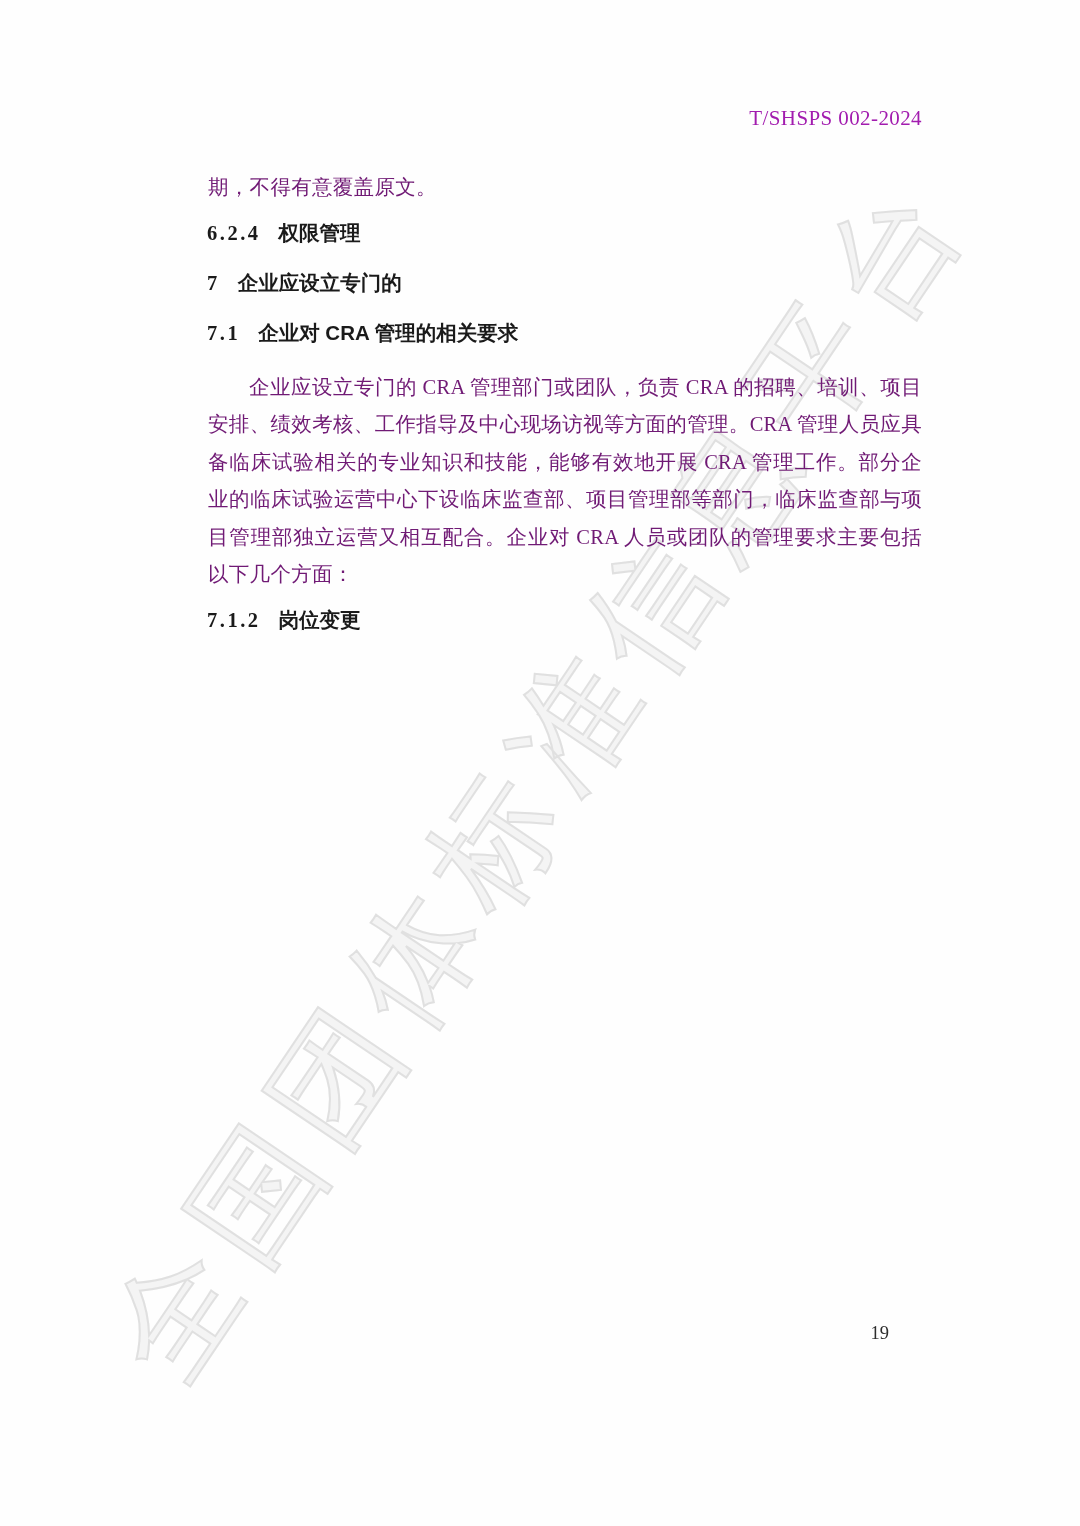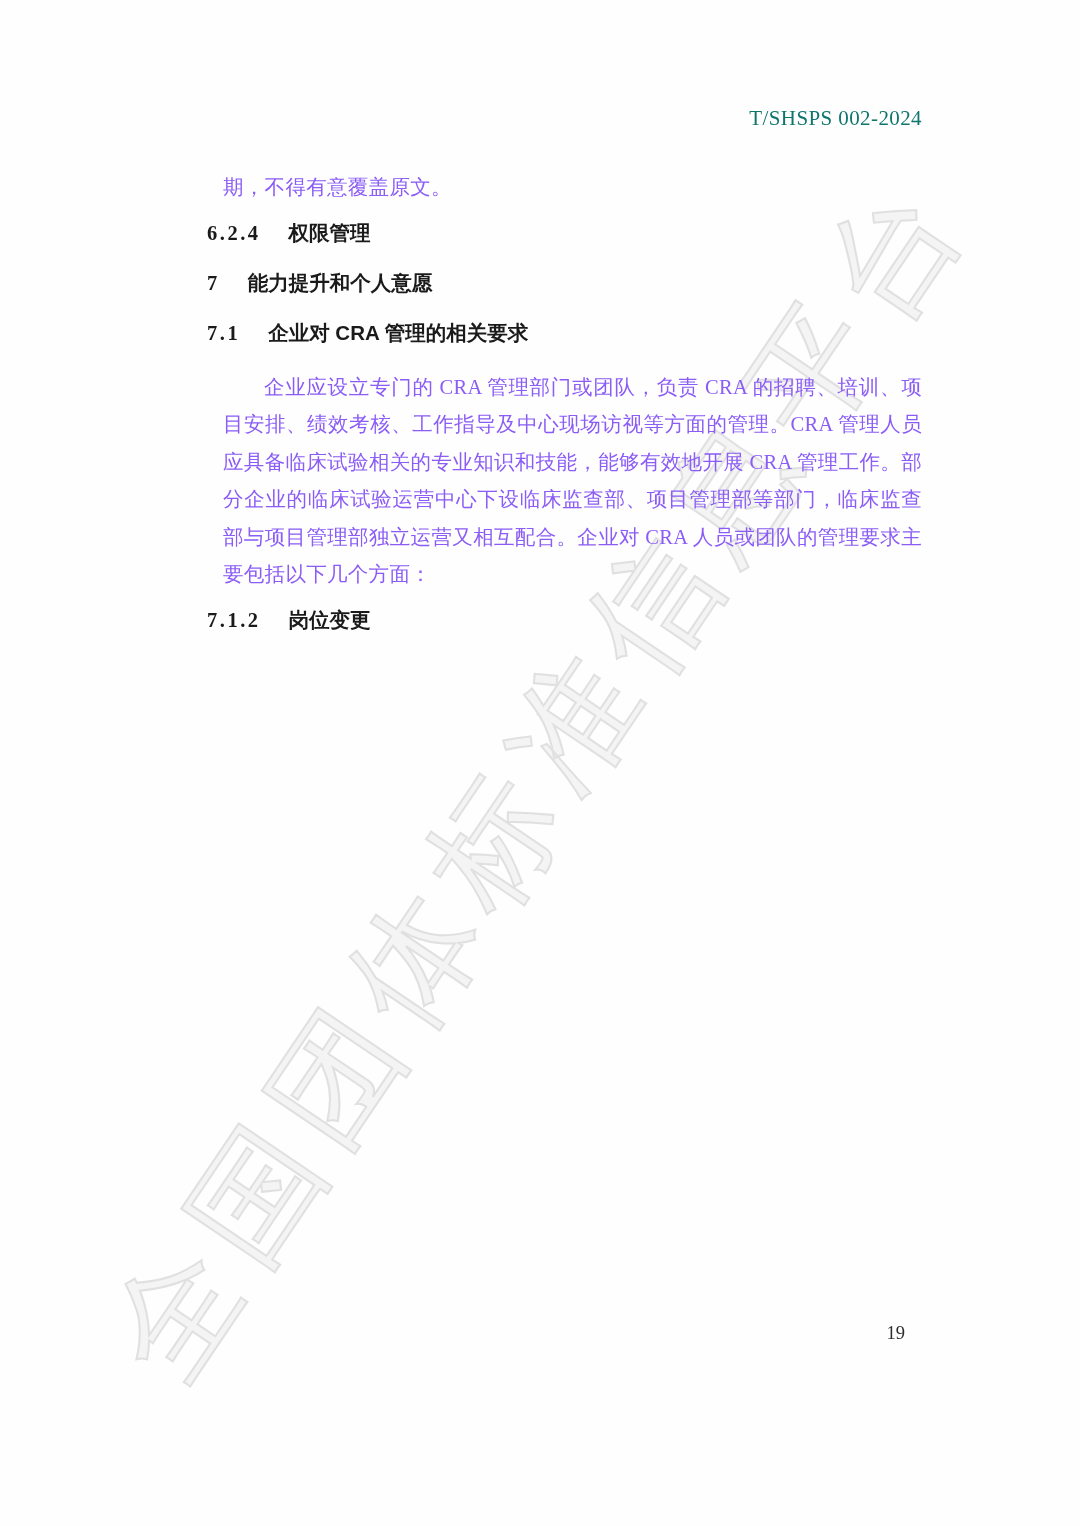--- a/index.html
+++ b/index.html
@@ -27,53 +27,53 @@
     z-index:0;
   }
   .header {
     position:relative; z-index:1;
     padding:106px 158px 0 207px;
     text-align:right;
   }
   .doc-code {
     font-size:21px;
     letter-spacing:0.4px;
-    color:#0f766e;
+    color:#a21caf;
   }
   main {
     position:relative; z-index:1;
     margin:38px 158px 0 207px;
   }
   p.para {
     font-size:20.5px;
     line-height:37.5px;
     text-align:justify;
-    margin:0 0 12px 16px;
+    margin:0 0 12px 1px;
     letter-spacing:0.3px;
-    color:#8b5cf6;
+    color:#701a75;
   }
   p.indent { text-indent:2em; }
   .heading {
     font-family:"Liberation Sans","DejaVu Sans",sans-serif;
     font-weight:700;
     font-size:20.5px;
     line-height:28px;
     margin:10px 0 22px 0;
     color:#1a1a1a;
   }
   .heading .num {
     font-family:"Liberation Serif","DejaVu Serif",serif;
     font-weight:600;
     letter-spacing:2.5px;
-    margin-right:28px;
+    margin-right:18px;
   }
   .page-footer {
     position:absolute;
     top:1323px;
-    right:175px;
+    right:191px;
     z-index:1;
     font-size:18.5px;
     color:#2d2d2d;
   }
 </style>
 </head>
 <body>
 
 <div class="page">
 
@@ -84,21 +84,21 @@
   </div>
 
   <main>
 
     <p class="para">期，不得有意覆盖原文。</p>
 
 
     <h3 class="heading"><span class="num">6.2.4</span><span>权限管理</span></h3>
 
 
-    <h2 class="heading"><span class="num">7</span><span>能力提升和个人意愿</span></h2>
+    <h2 class="heading"><span class="num">7</span><span>企业应设立专门的</span></h2>
 
     <h3 class="heading"><span class="num">7.1</span><span>企业对 CRA 管理的相关要求</span></h3>
 
     <p class="para indent">企业应设立专门的 CRA 管理部门或团队，负责 CRA 的招聘、培训、项目安排、绩效考核、工作指导及中心现场访视等方面的管理。CRA 管理人员应具备临床试验相关的专业知识和技能，能够有效地开展 CRA 管理工作。部分企业的临床试验运营中心下设临床监查部、项目管理部等部门，临床监查部与项目管理部独立运营又相互配合。企业对 CRA 人员或团队的管理要求主要包括以下几个方面：</p>
 
 
 
     <h4 class="heading"><span class="num">7.1.2</span><span>岗位变更</span></h4>
 
 

